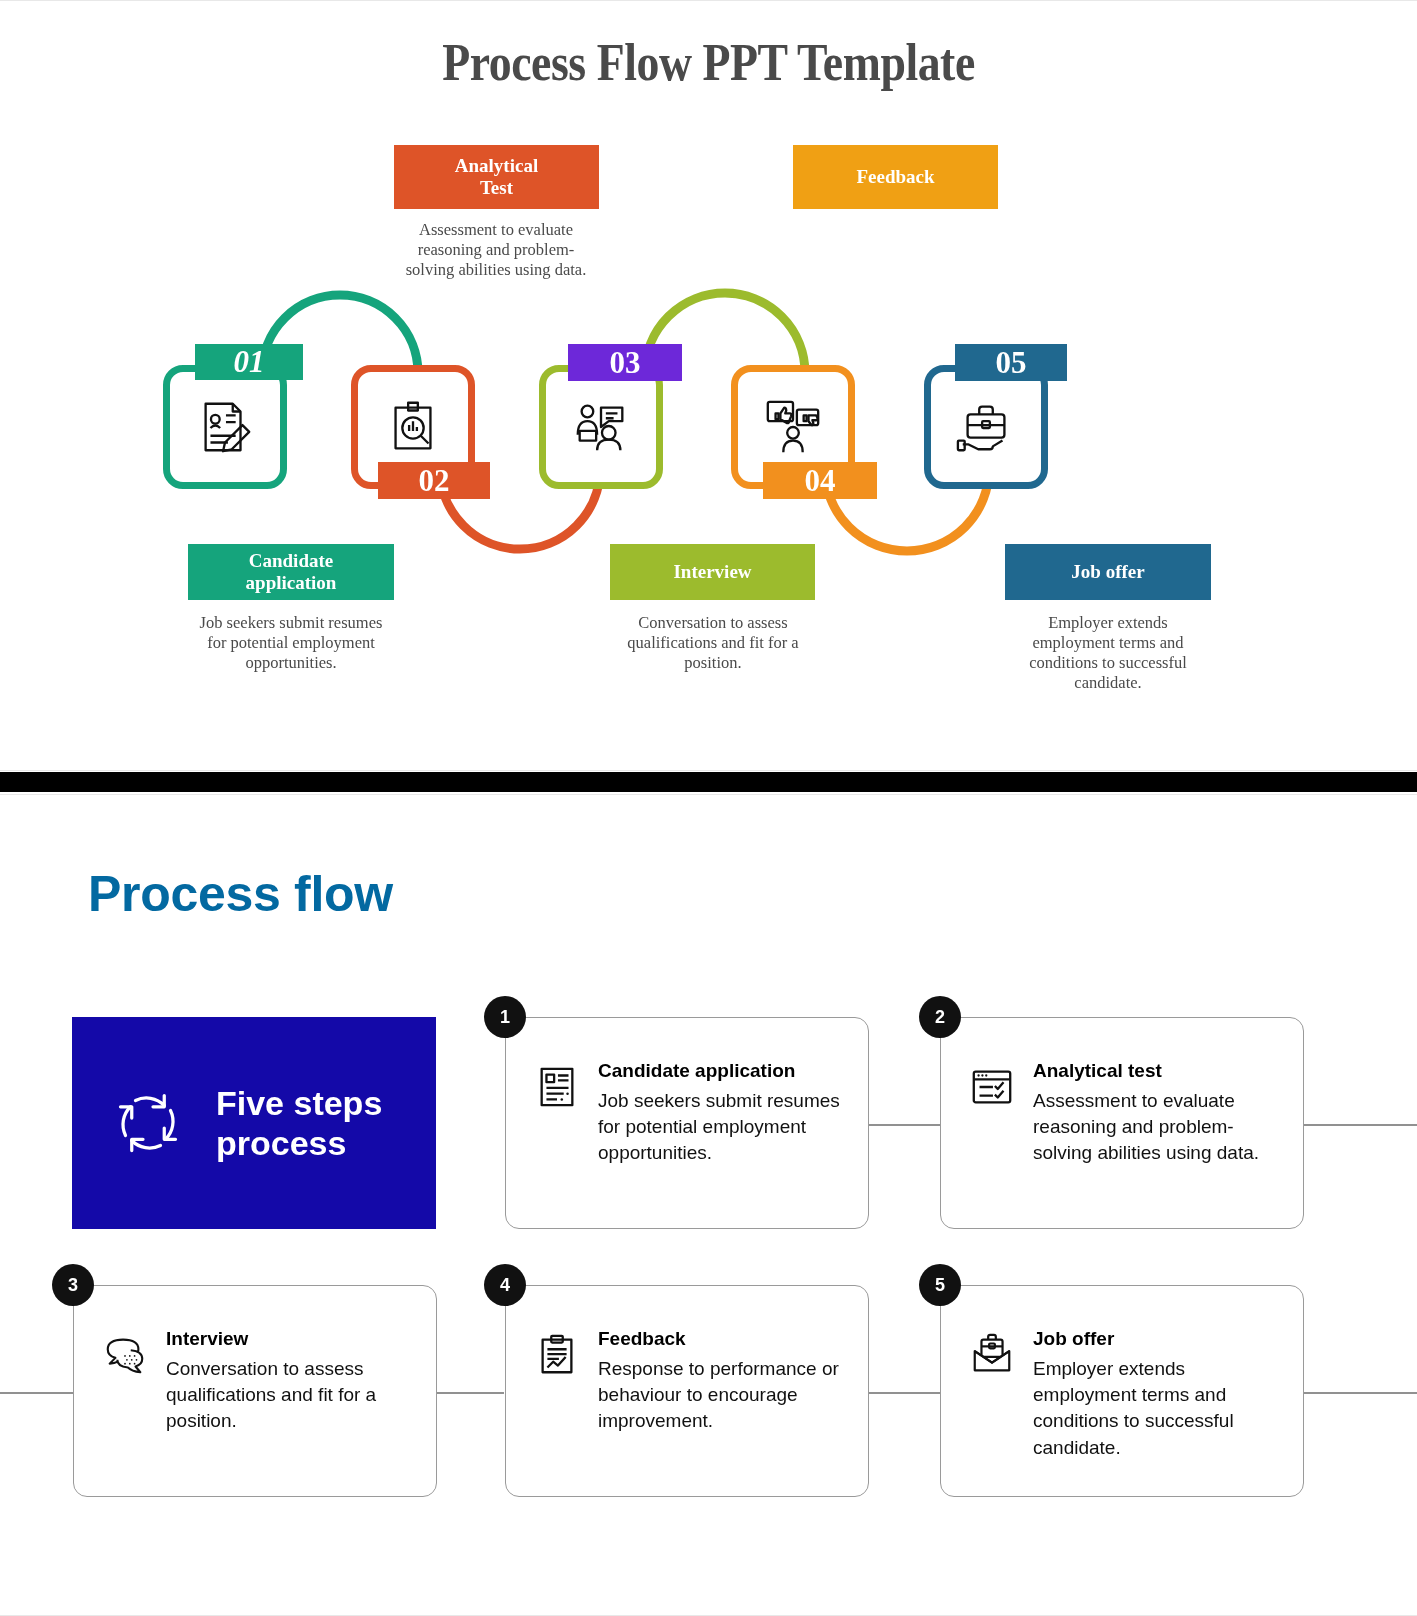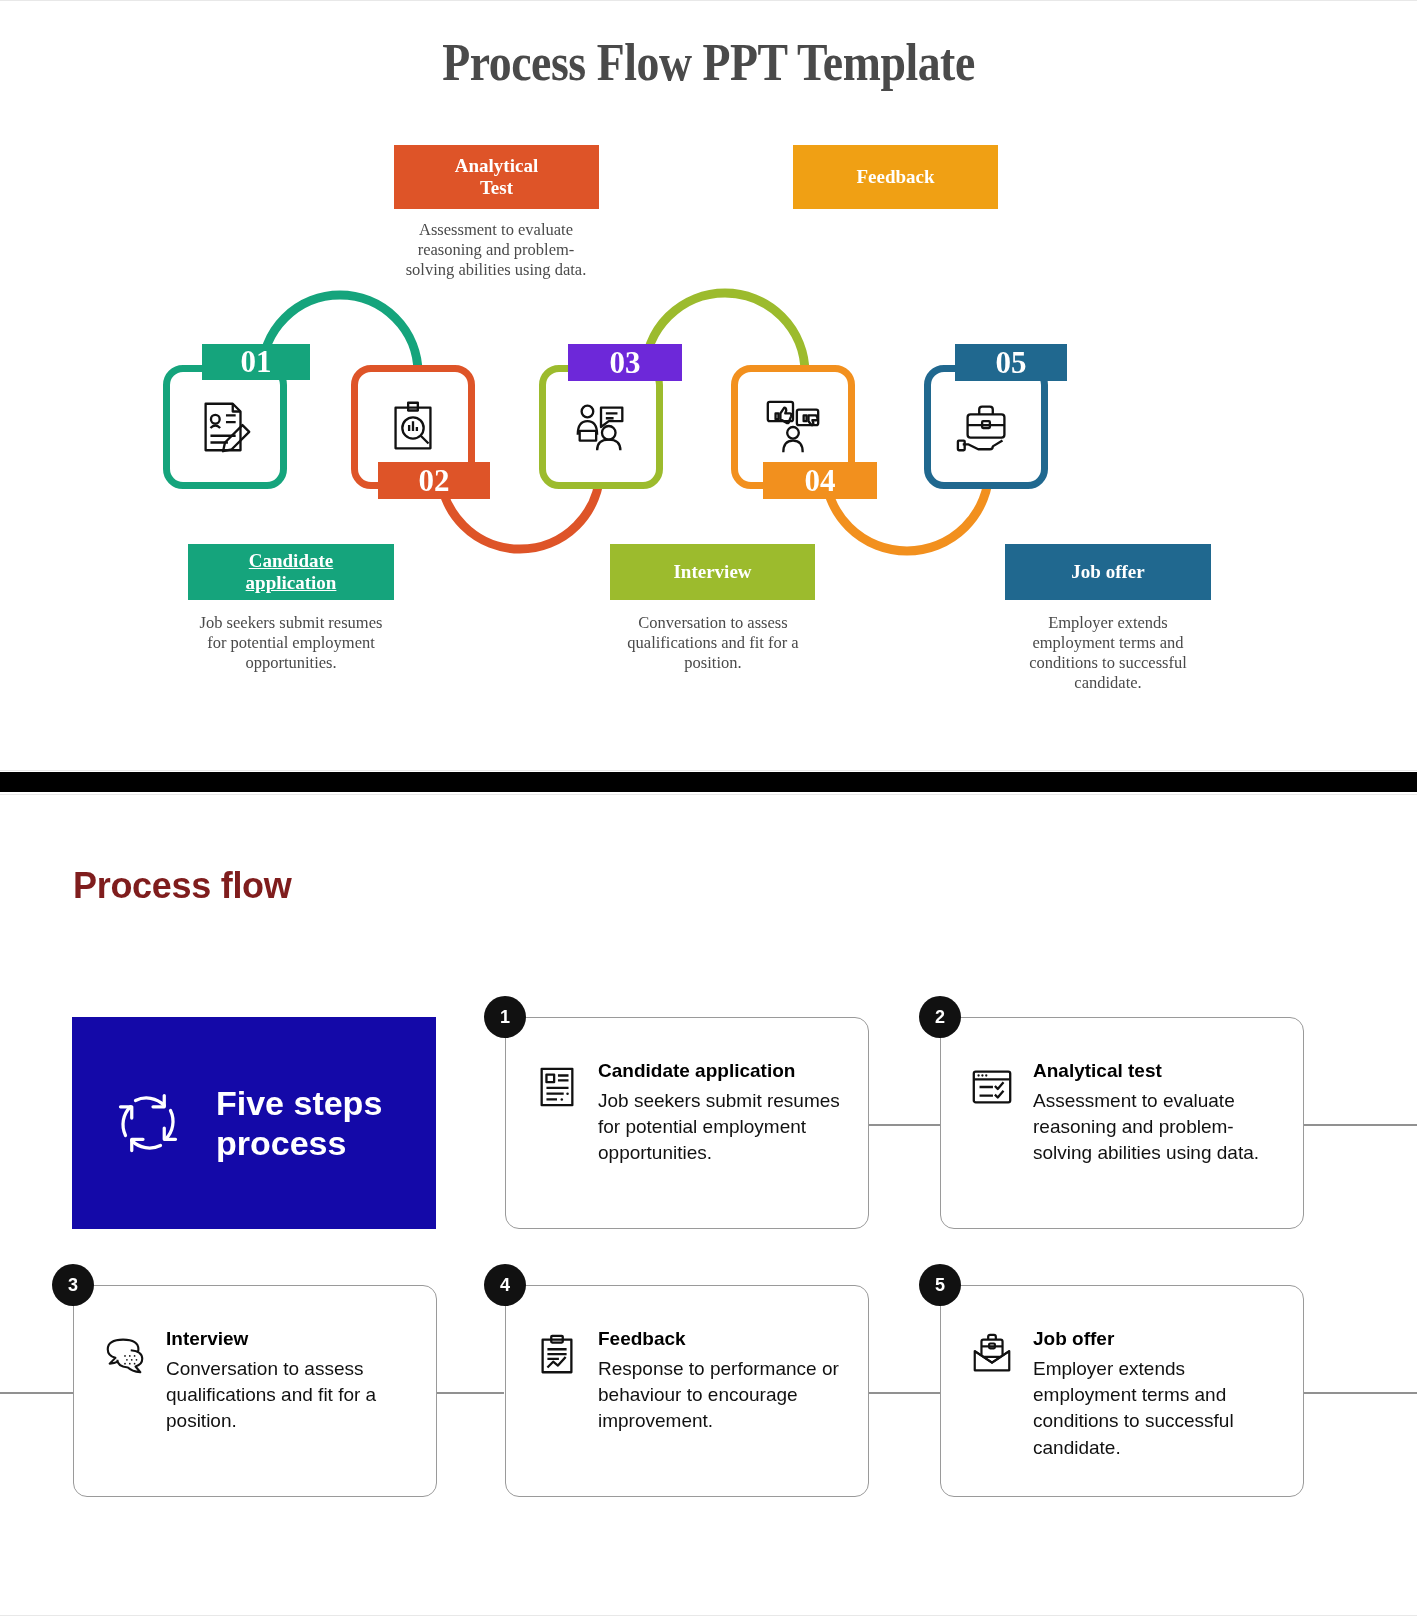--- a/index.html
+++ b/index.html
@@ -66,22 +66,22 @@
     position: absolute; left: 0; top: 772px; width: 1417px; height: 20px;
     background: #000000;
   }
 
   
   .slide2 {
     position: absolute; left: 0; top: 794px; width: 1417px; height: 822px;
     background: #ffffff; border: 1px solid #e8e8e8; border-left:none; border-right:none;
   }
   .s2-title {
-    position: absolute; left: 73px; top: 70px;
-    font-size: 36px; font-weight: bold; color: #7f1d1d;
+    position: absolute; left: 88px; top: 70px;
+    font-size: 50px; font-weight: bold; color: #0369a1;
     letter-spacing: -0.3px;
   }
   .bluebox {
     position: absolute; left: 72px; top: 222px;
     width: 364px; height: 212px;
     background: #1409a8;
     display: flex; align-items: center; gap: 28px;
     padding-left: 36px;
   }
   .bluebox-label {
@@ -141,21 +141,21 @@
         <g fill="none" stroke="#111" stroke-width="2.4" stroke-linejoin="round">
           <path d="M12 8 h28 l8 8 v40 H12 Z"></path>
           <path d="M40 8 v8 h8"></path>
           <circle cx="22" cy="24" r="4.5"></circle>
           <path d="M17 33 q5 -5 10 0"></path>
           <path d="M33 20 h10 M33 27 h10 M17 41 h26 M17 48 h18"></path>
           <path d="M50 30 l7 7 -18 18 -9 2 2 -9 Z"></path>
         </g>
       </svg>
     </div>
-    <div class="numtag" style="left:202px; top:343px; width:108px; height:36px; background:#15a47c;">01</div>
+    <div class="numtag" style="left:195px; top:343px; width:108px; height:36px; background:#15a47c;font-style:italic;">01</div>
 
     <div class="stepbox" style="left:351px; top:364px; border-color:#de5428;">
       <svg class="stepicon" viewBox="0 0 64 64">
         <g fill="none" stroke="#111" stroke-width="2.4" stroke-linejoin="round">
           <rect x="14" y="12" width="36" height="42"></rect>
           <rect x="27" y="7" width="10" height="8"></rect>
           <circle cx="32" cy="33" r="11"></circle>
           <path d="M40 41 l8 8"></path>
           <path d="M28 36 v-6 M32 36 v-10 M36 36 v-4"></path>
         </g>
@@ -202,21 +202,21 @@
           <path d="M13 30 h38"></path>
           <rect x="28" y="26" width="8" height="7" rx="1"></rect>
           <path d="M8 50 h6 l10 5 h12 q3 0 3 -3 l10 -6"></path>
           <rect x="3" y="46" width="7" height="10" rx="1"></rect>
         </g>
       </svg>
     </div>
     <div class="numtag" style="left:955px; top:343px; width:112px; height:37px; background:#20688f;">05</div>
 
     <div class="capbox" style="left:188px; top:543px; width:206px; height:56px; background:#15a47c;">
-      <span style="white-space:pre-line;text-decoration:underline;">Candidate
+      <span style="white-space:pre-line;">Candidate
 application</span>
     </div>
     <div class="capdesc" style="left:190px; top:612px; width:202px;">Job seekers submit resumes for potential employment opportunities.</div>
 
     <div class="capbox" style="left:610px; top:543px; width:205px; height:56px; background:#9cbb2d;">
       <span style="white-space:pre-line;">Interview</span>
     </div>
     <div class="capdesc" style="left:612px; top:612px; width:202px;">Conversation to assess qualifications and fit for a position.</div>
 
     <div class="capbox" style="left:1005px; top:543px; width:206px; height:56px; background:#20688f;">

